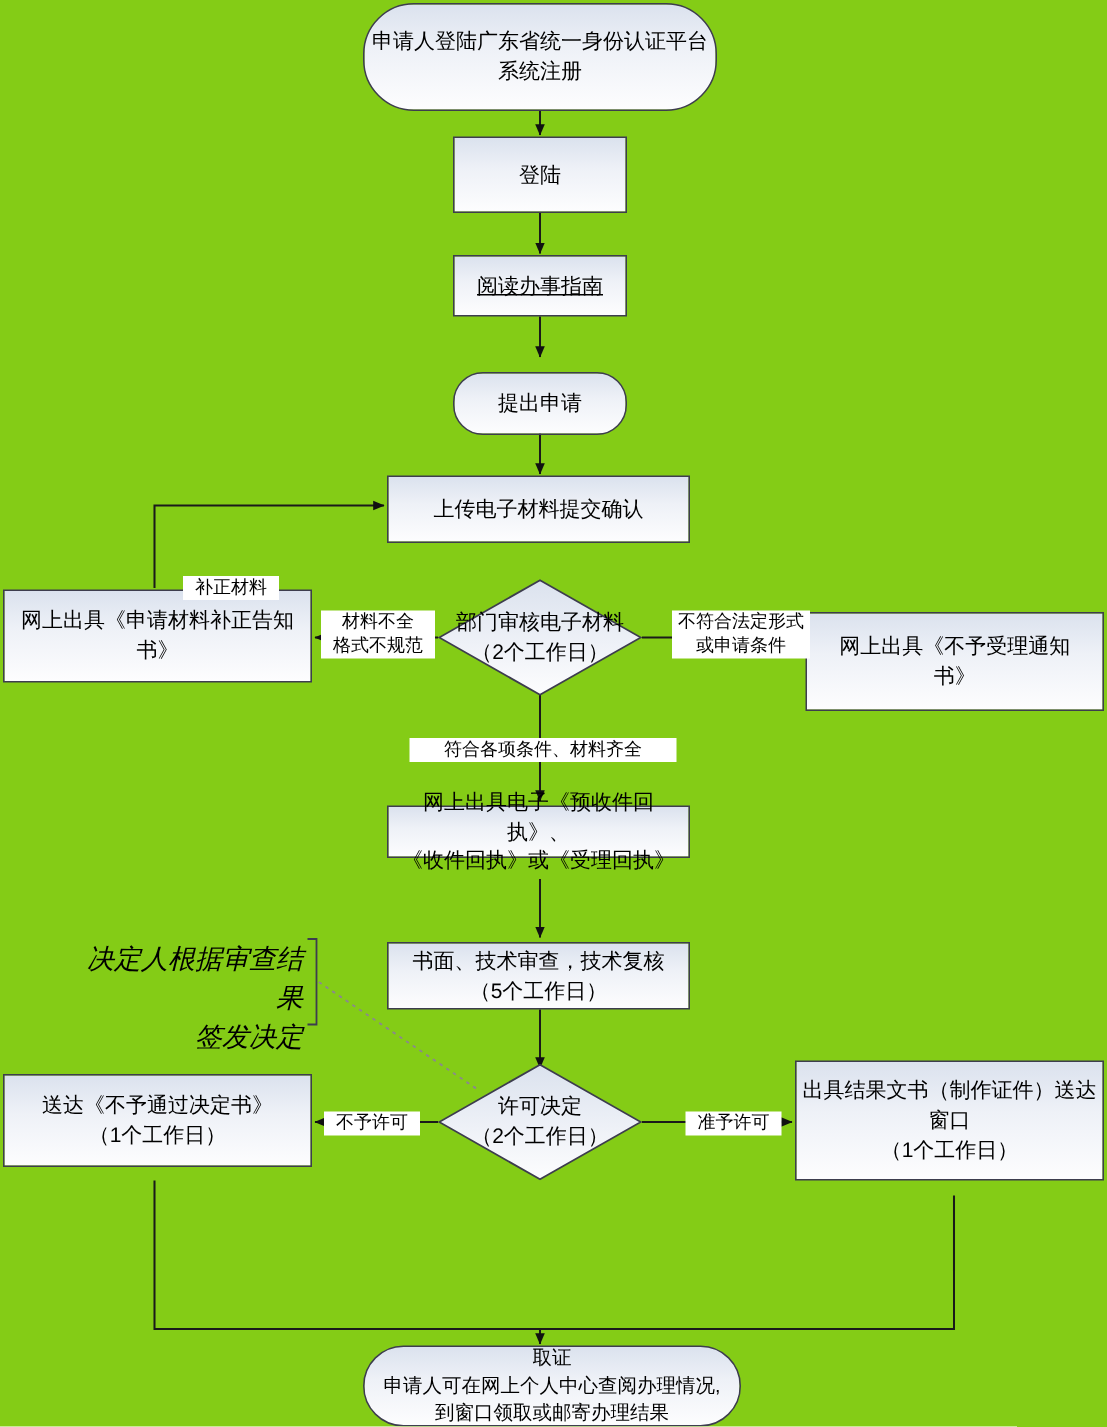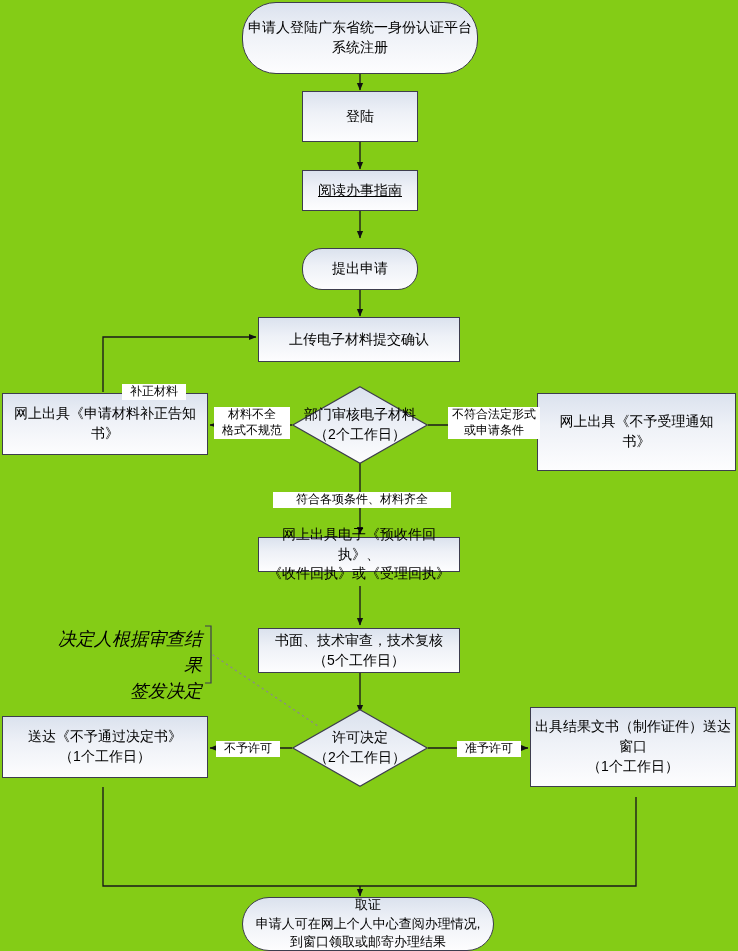--- a/index.html
+++ b/index.html
@@ -159,21 +159,21 @@
       </defs>
       <polygon points="68,0.8 135.2,39 68,77.2 0.8,39" fill="url(#dg1)" stroke="#3d3d4e" stroke-width="1.2"></polygon>
     </svg>
     <div class="diamond-label">部门审核电子材料
 （2个工作日）</div>
   </div>
 
   <div class="node" style="left:2px; top:393px; width:206px; height:62px;">网上出具《申请材料补正告知
 书》</div>
 
-  <div class="node" style="left:537px; top:393px; width:199px; height:78px;">网上出具《不予受理通知
+  <div class="node" style="left:537px; top:408px; width:199px; height:66px;">网上出具《不予受理通知
 书》</div>
 
   <div class="node" style="left:258px; top:537px; width:202px; height:35px;">网上出具电子《预收件回执》、
 《收件回执》或《受理回执》</div>
 
   <div class="node" style="left:258px; top:628px; width:202px; height:45px;">书面、技术审查，技术复核
 （5个工作日）</div>
 
   <div class="diamond-wrap" style="left:292px; top:709px; width:136px; height:78px;">
     <svg class="diamond-shape" viewBox="0 0 136 78" preserveAspectRatio="none">

